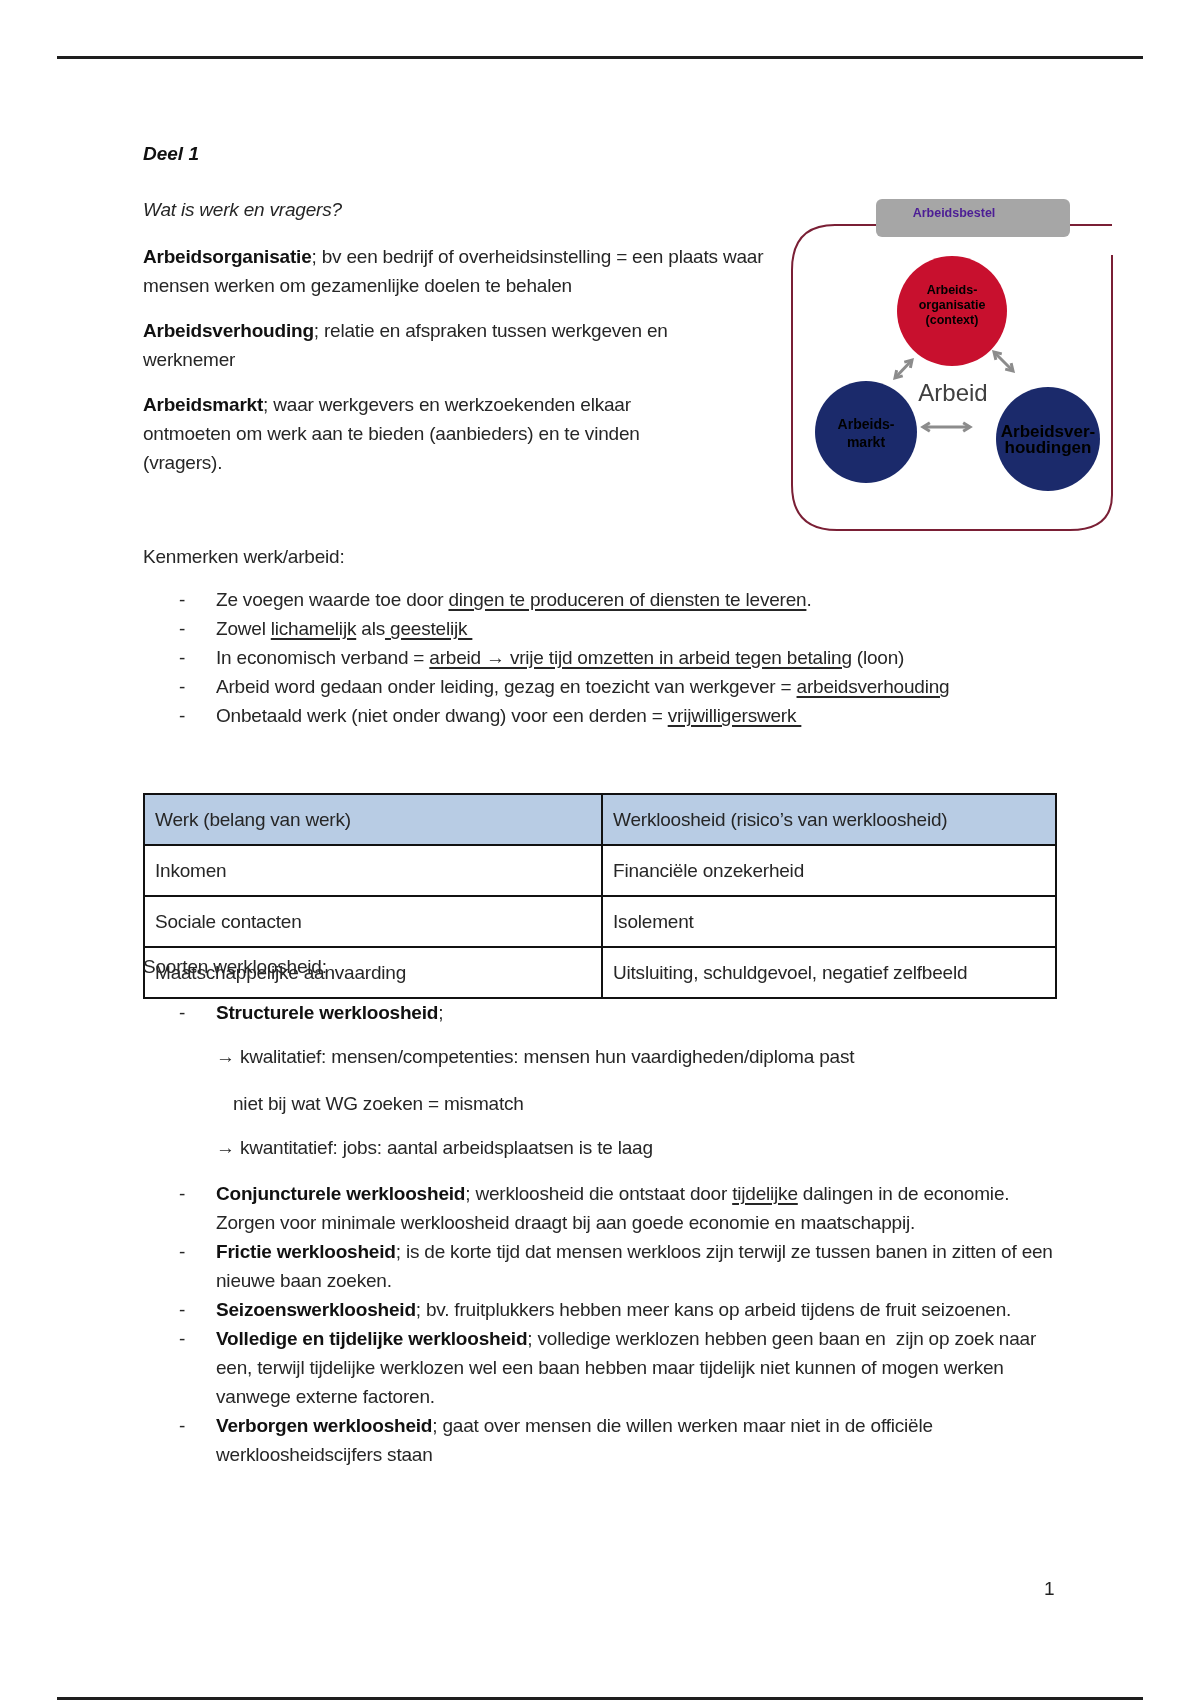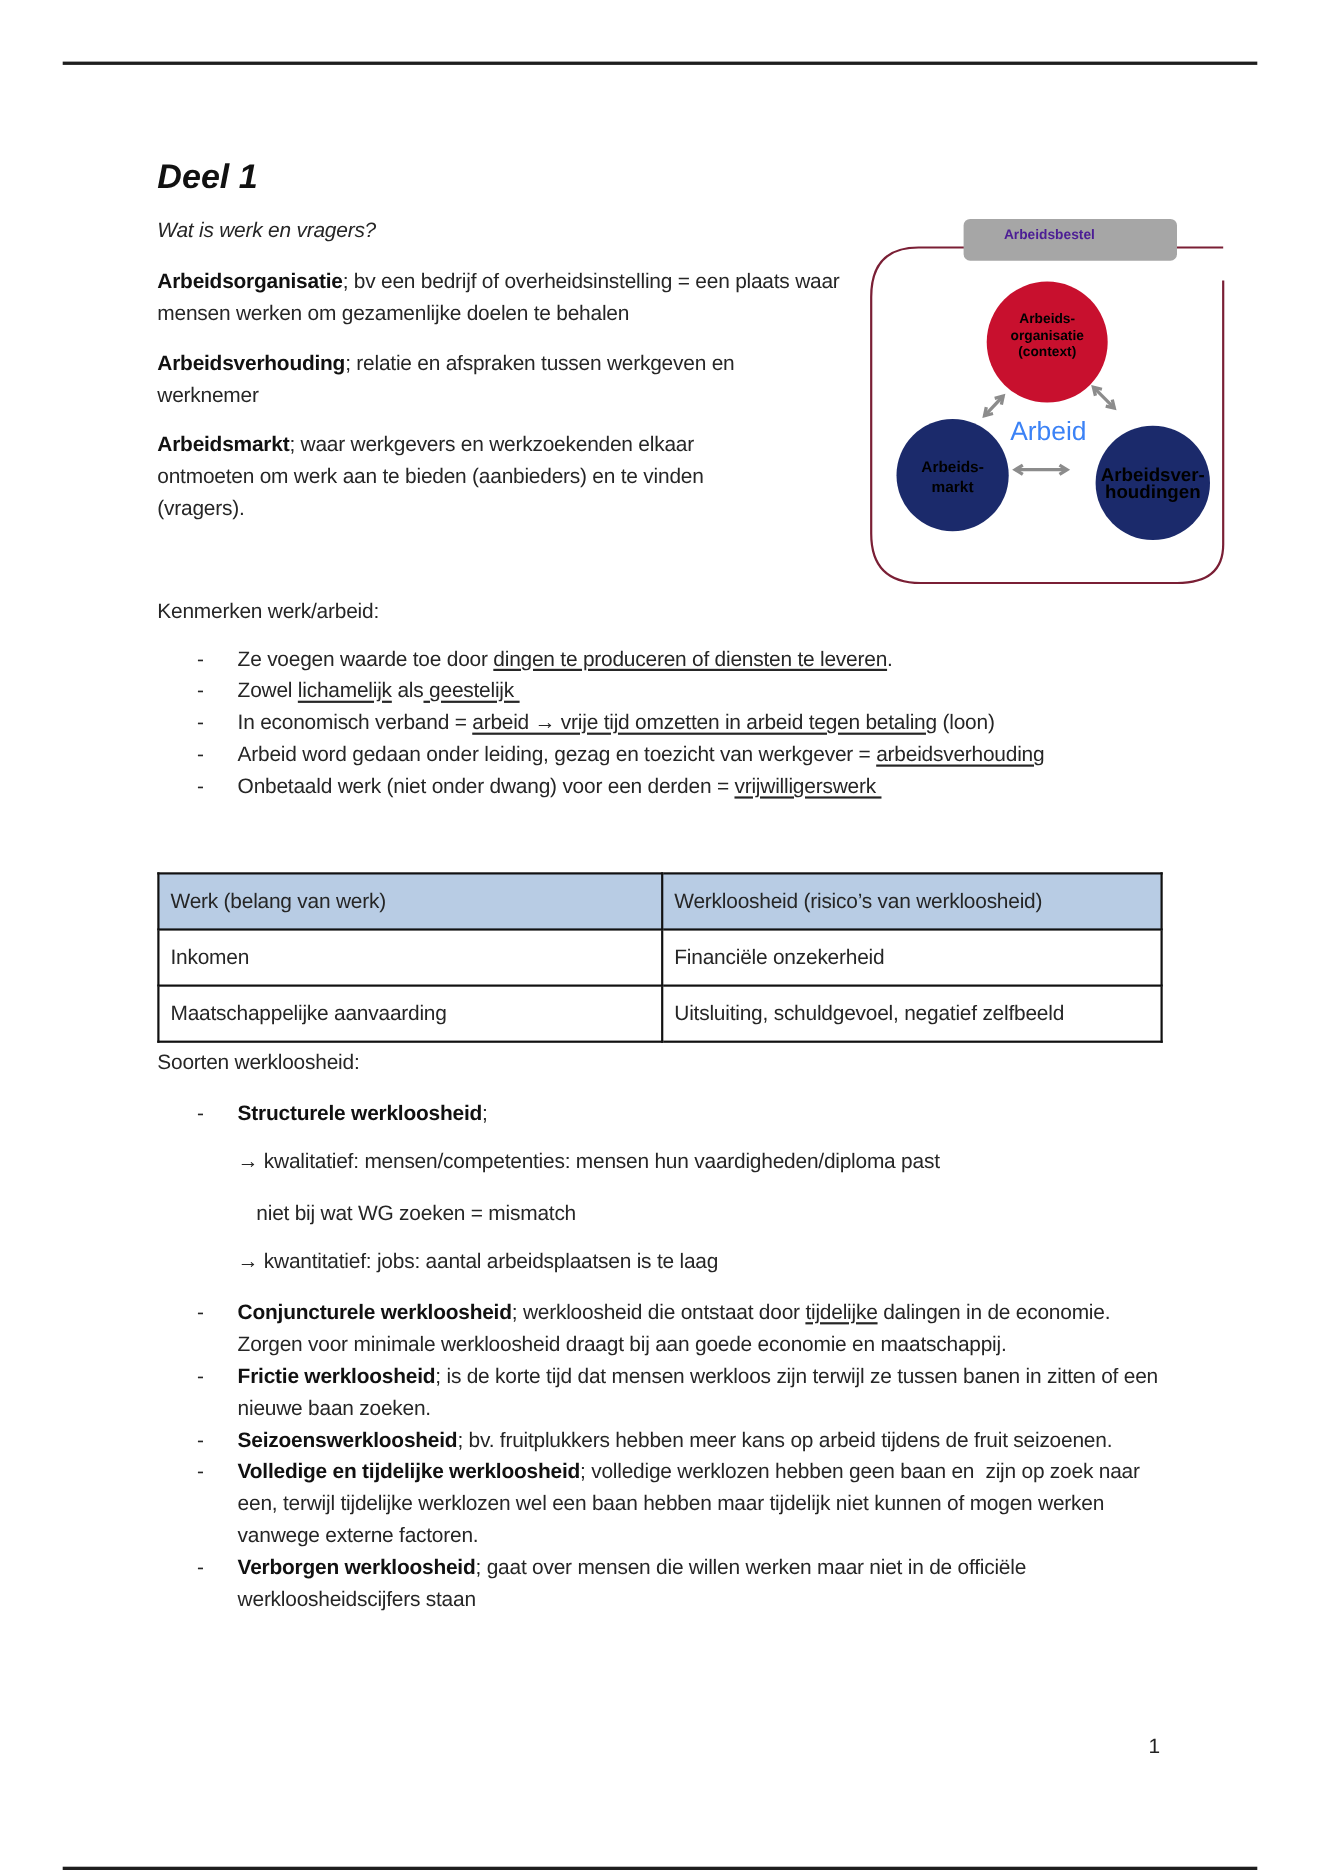--- a/index.html
+++ b/index.html
@@ -9,21 +9,21 @@
   }
   .rule { position: absolute; left: 57px; width: 1086px; height: 3px; background: #1e1e1e; }
   .rule.top { top: 56px; }
   .rule.bottom { top: 1697px; }
 
   .abs { position: absolute; }
   .txt { font-size: 19px; line-height: 29px; color: #262626; letter-spacing: -0.2px; }
   .b { font-weight: bold; color: #111111; }
   .u { text-decoration: underline; text-underline-offset: 3px; text-decoration-thickness: 1.5px; }
 
-  #title { left: 143px; top: 143px; font-size: 31px; font-style: italic; font-weight: bold; color: #111; }
+  #title { left: 143px; top: 143px; font-size: 19px; font-style: italic; font-weight: bold; color: #111; }
   #subtitle { left: 143px; top: 195px; font-style: italic; }
 
   .def { left: 143px; width: 630px; }
   #def0 { top: 242px; }
   #def1 { top: 316px; }
   #def2 { top: 390px; }
 
   
   #diagram { left: 780px; top: 195px; width: 340px; height: 340px; }
   #diagram svg { position: absolute; left: 0; top: 0; }
@@ -96,21 +96,21 @@
     <div>(context)</div>
   </div>
   <div class="dg-label" style="left:36px; top:220px; width:100px; font-size:14px; line-height:18px;">
     <div>Arbeids-</div>
     <div>markt</div>
   </div>
   <div class="dg-label" style="left:216px; top:229px; width:104px; font-size:17px; line-height:16px;">
     <div>Arbeidsver-</div>
     <div>houdingen</div>
   </div>
-  <div id="dg-center" class="dg-label" style="left: 138px; top: 184px; width: 70px; font-size: 24px; line-height: 28px; font-weight: normal; color: #3b82f6;">Arbeid</div>
+  <div id="dg-center" class="dg-label" style="left: 138px; top: 184px; width: 70px; font-size: 24px; line-height: 28px; font-weight: normal; color: #404040;">Arbeid</div>
 </div>
 
 <div id="kenmerken-heading" class="abs txt">Kenmerken werk/arbeid:</div>
 <ul id="kenmerken-list" class="bullet-list txt">
   <li><span class="dash">-</span><span>Ze voegen waarde toe door </span><span class="u">dingen te produceren of diensten te leveren</span><span>.</span></li>
   <li><span class="dash">-</span><span>Zowel </span><span class="u">lichamelijk</span><span> als</span><span class="u" style="white-space:pre"> geestelijk </span></li>
   <li><span class="dash">-</span><span>In economisch verband = </span><span class="u">arbeid → vrije tijd omzetten in arbeid tegen betaling</span><span> (loon)</span></li>
   <li><span class="dash">-</span><span>Arbeid word gedaan onder leiding, gezag en toezicht van werkgever = </span><span class="u">arbeidsverhouding</span></li>
   <li><span class="dash">-</span><span>Onbetaald werk (niet onder dwang) voor een derden = </span><span class="u" style="white-space:pre">vrijwilligerswerk </span></li>
 </ul>
@@ -119,20 +119,24 @@
   <thead>
     <tr>
       <th style="background: rgb(184, 204, 228);">Werk (belang van werk)</th>
       <th style="background: rgb(184, 204, 228);">Werkloosheid (risico’s van werkloosheid)</th>
     </tr>
   </thead>
   <tbody>
     <tr>
       <td>Inkomen</td>
       <td>Financiële onzekerheid</td>
+    </tr>
+    <tr>
+      <td>Sociale contacten</td>
+      <td>Isolement</td>
     </tr>
     <tr>
       <td>Maatschappelijke aanvaarding</td>
       <td>Uitsluiting, schuldgevoel, negatief zelfbeeld</td>
     </tr>
   </tbody>
 </table>
 
 <div id="soorten-heading" class="abs txt">Soorten werkloosheid:</div>
 <div id="structurele" class="abs txt" style="padding-left:73px;">

